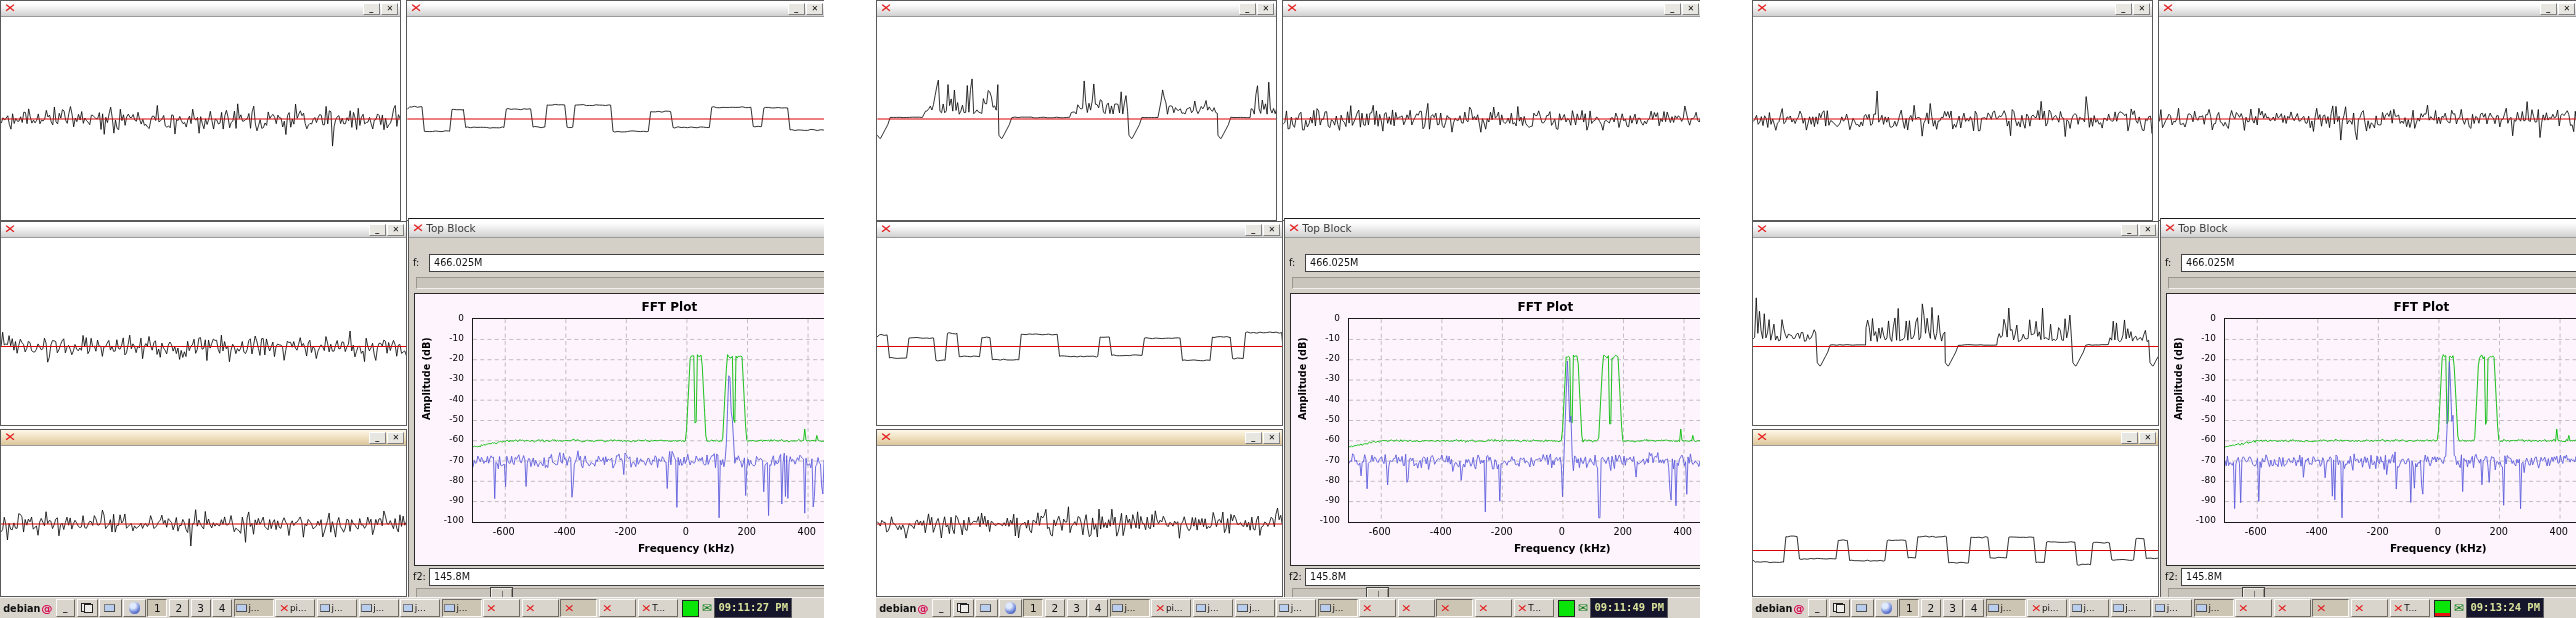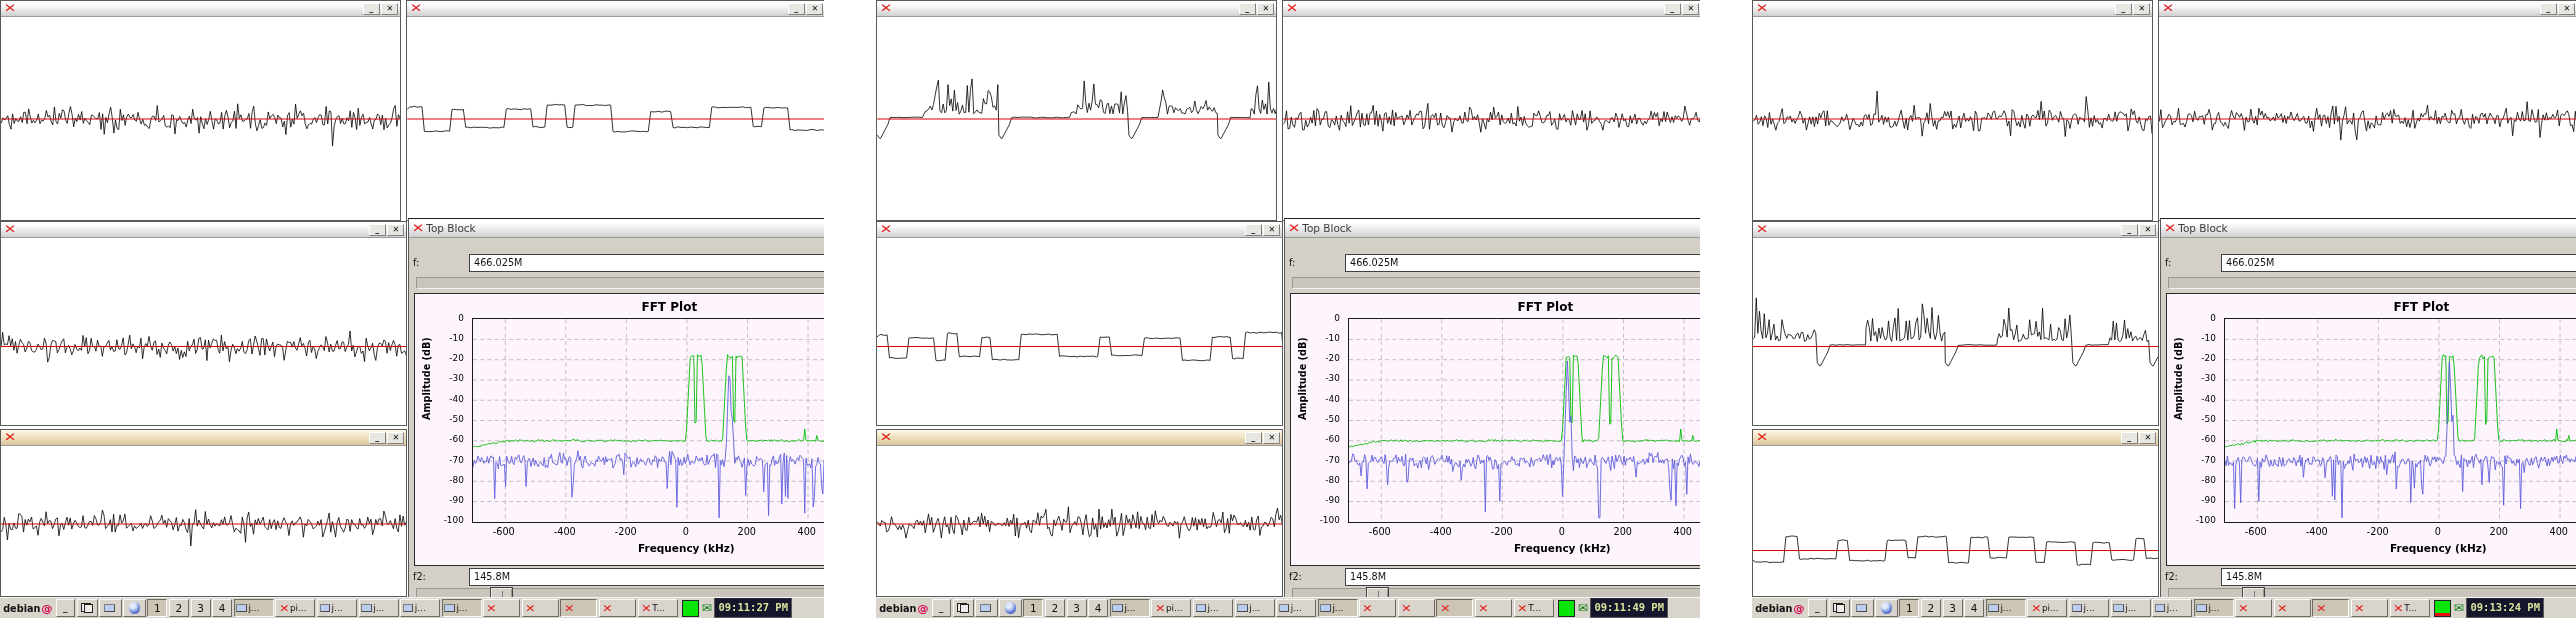--- a/index.html
+++ b/index.html
@@ -13,21 +13,21 @@
   .tsp{flex:1;}
   .tbtn{width:17px; height:12px; margin-right:1.6px; background:#e8e6e0; border:0.8px solid #808080; border-top-color:#ffffff; border-left-color:#ffffff; font-size:8px; font-weight:bold; color:#111; text-align:center; line-height:10.5px; box-sizing:border-box;}
   .scope{position:absolute; left:0; right:0; top:16px; bottom:0; background:#fff; overflow:hidden;}
   .scope svg{position:absolute; left:0; top:0;}
   
   .win-d{background:#d4d0c8; border-top:1.6px solid #1a1a1a;}
   .win-d .tbar{height:19.3px;}
   .tbtitle{font-size:10.5px; color:#3c3c3c; margin-left:3.2px;}
   .frow{position:absolute; left:2.4px; right:-97px; height:19.3px; display:flex; align-items:center;}
   .flabel{font-size:9.7px; color:#111; width:16px; text-align:left; padding-left:1.6px;}
-  .tfield{flex:1; height:16px; background:#ffffff; border:0.8px solid #404040; font-size:9.7px; color:#111; line-height:15.3px; padding-left:4px;margin-left:40px;}
+  .tfield{flex:1; height:16px; background:#ffffff; border:0.8px solid #404040; font-size:9.7px; color:#111; line-height:15.3px; padding-left:4px;}
   .slider{position:absolute; left:7.2px; right:-89px; height:12px; background:#c9c5bd; border:0.8px solid #9a968e; border-bottom-color:#f2f0ec; border-right-color:#f2f0ec; box-sizing:border-box;}
   .shandle{position:absolute; top:-1.6px; width:22.5px; height:13.7px; background:#d4d0c8; border:0.8px solid #404040; box-shadow:inset 0.8px 0.8px 0 #f5f3ef, inset -0.8px -0.8px 0 #8a867e; box-sizing:border-box;}
   .shandle:after{content:""; position:absolute; left:10.5px; top:2.4px; width:0.8px; height:7.2px; background:#777;}
   .fftpanel{position:absolute; left:4.8px; width:509px; background:#fdf4fd; border:0.8px solid #2a2a2a;}
   .ffttitle{position:absolute; top:5.6px; left:0; width:100%; text-align:center; font-weight:bold; font-size:12px; color:#000;}
   .ylab{position:absolute; left:6.4px; top:126px; font-weight:bold; font-size:9.7px; color:#000; transform:rotate(-90deg); transform-origin:left top; white-space:nowrap;}
   .xlab{position:absolute; top:248px; left:119px; width:193px; text-align:center; font-weight:bold; font-size:10.5px; color:#000;}
   .plotrect{position:absolute; left:57px; top:24px; width:452px; height:203px; border:0.8px solid #1a1a1a; box-sizing:content-box;}
   .plotrect svg{position:absolute; left:0; top:0;}
   .ytick{position:absolute; right:460px; width:32px; text-align:right; font-size:8.9px; color:#000;}

